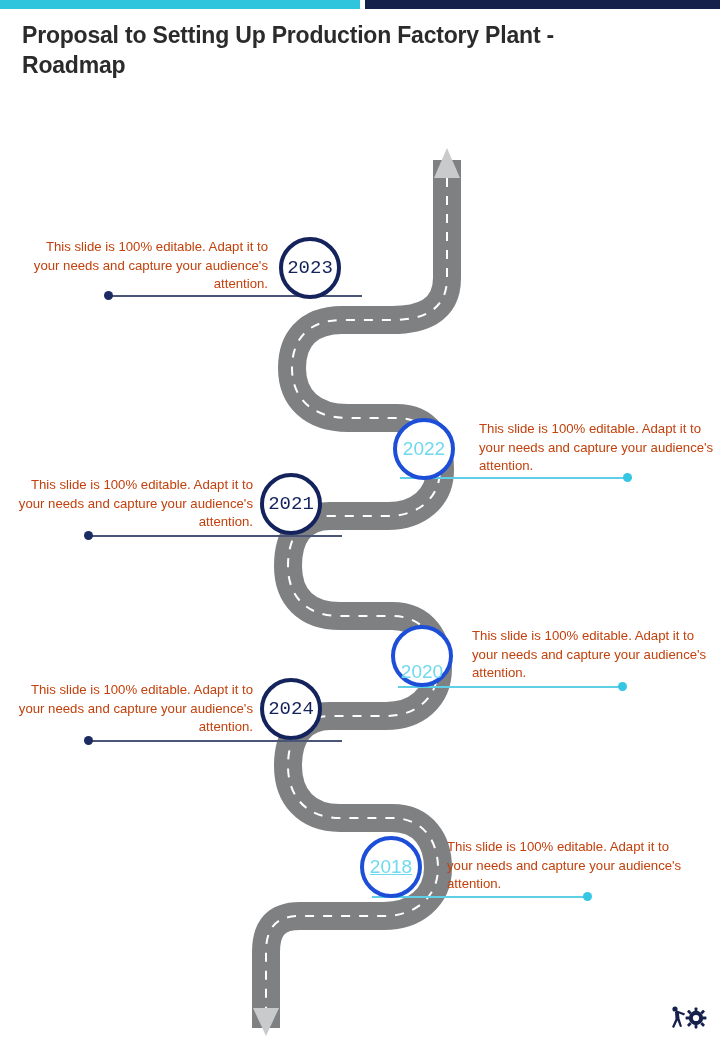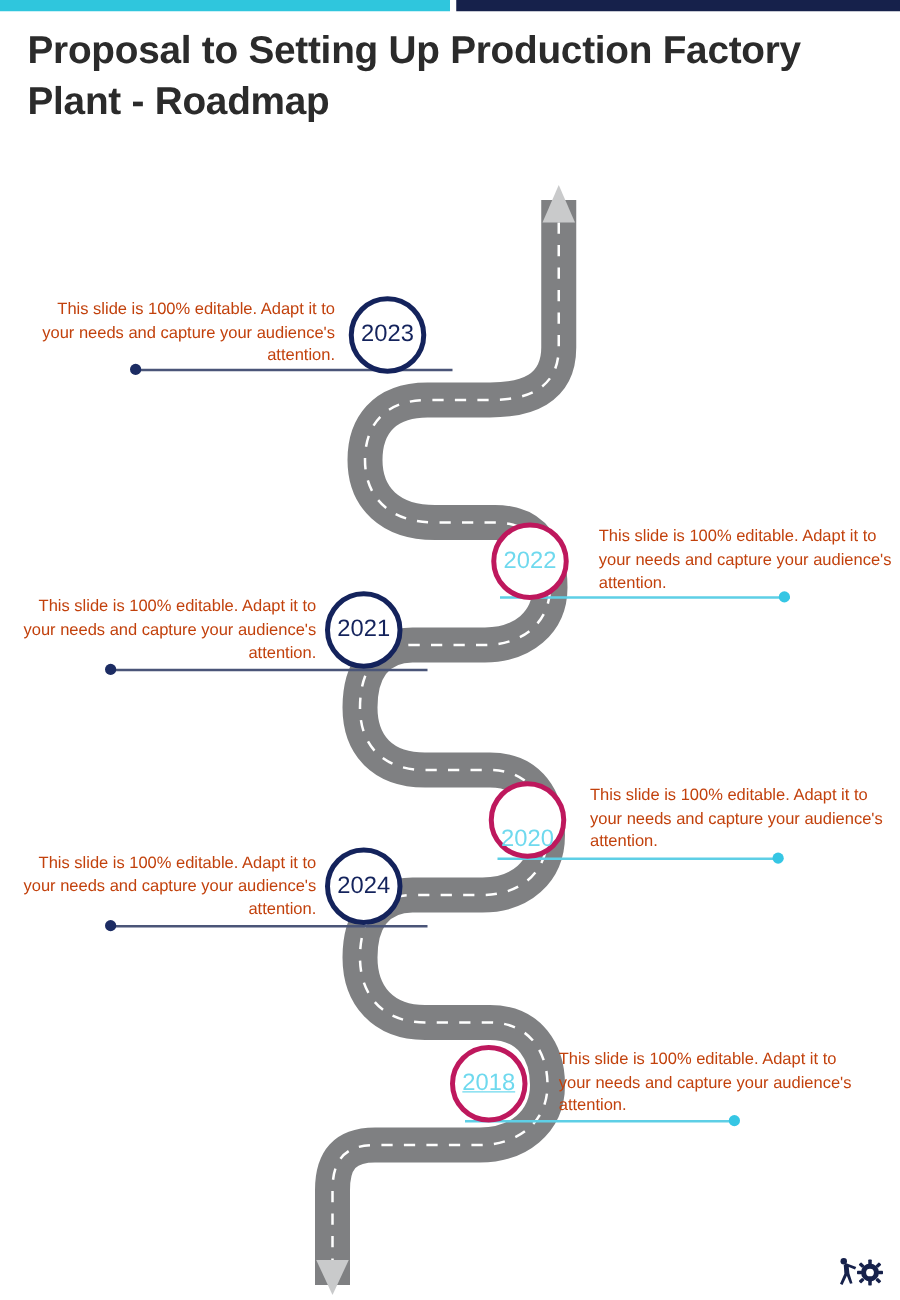--- a/index.html
+++ b/index.html
@@ -38,21 +38,21 @@
     height: 100%;
     background: #16214b;
   }
 
   
   .title {
     position: absolute;
     top: 20px;
     left: 22px;
     width: 640px;
-    font-size: 31px;
+    font-size: 23px;
     font-weight: bold;
     line-height: 1.32;
     color: #2b2b2b;
     letter-spacing: -0.2px;
   }
 
   
   .roadmap-svg {
     position: absolute;
     top: 0; left: 0;
@@ -70,23 +70,24 @@
     display: flex;
     align-items: center;
     justify-content: center;
     box-sizing: border-box;
     font-size: 19px;
     font-weight: normal;
   }
   .year-node.navy {
     border: 4px solid #14235c;
     color: #14235c;
+    font-family: Liberation Mono, monospace;
   }
   .year-node.cyan {
-    border: 4px solid #be185d;
+    border: 4px solid #1d4ed8;
     color: #6fd9ee;
   }
 
   
   .desc {
     position: absolute;
     font-size: 13.2px;
     line-height: 1.42;
     color: #c2410c;
     width: 245px;

